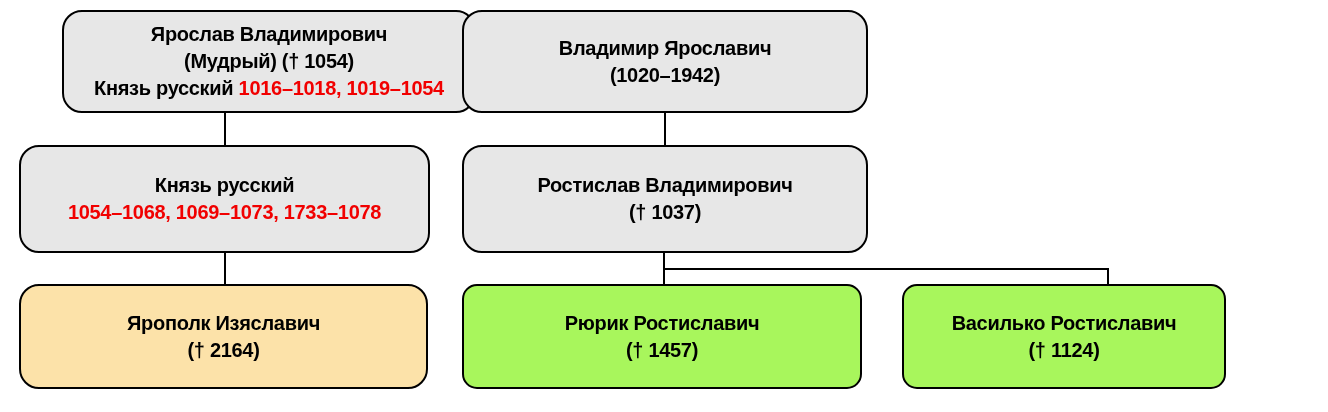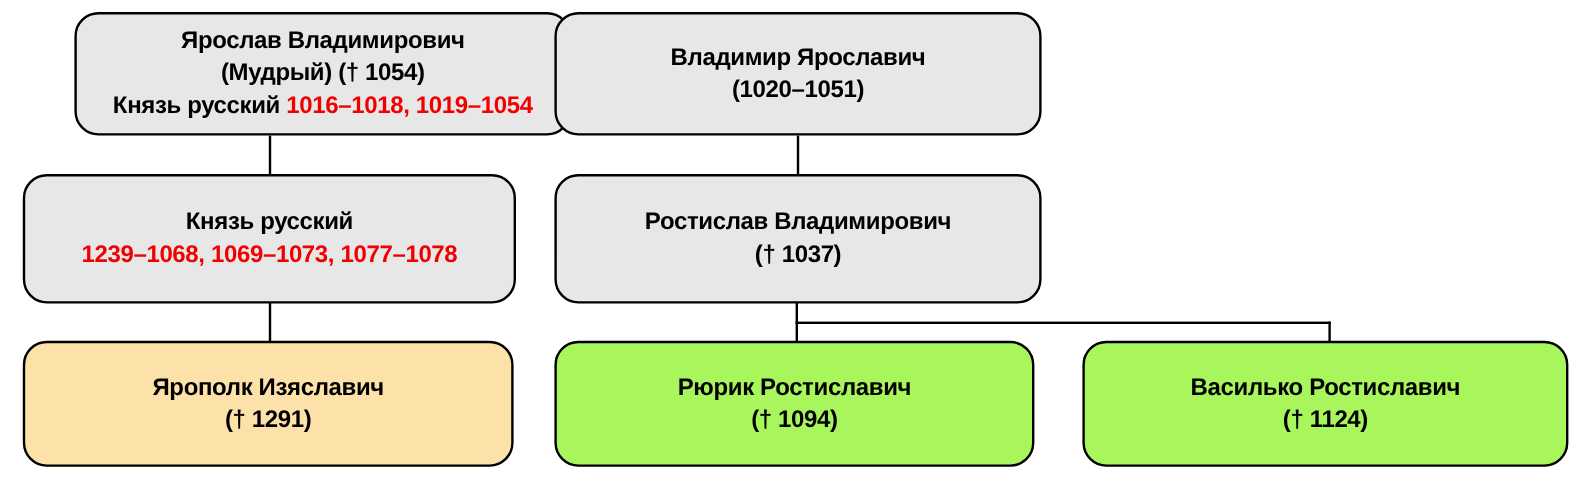--- a/index.html
+++ b/index.html
@@ -27,21 +27,21 @@
     text-align: center;
     font-weight: 700;
     font-size: 20px;
     line-height: 27px;
     color: #000000;
     letter-spacing: -0.3px;
     z-index: 2;
   }
   .bg-gray   { background: var(--box-gray,   #e7e7e7); }
   .bg-orange { background: var(--box-orange, #fce2a9); }
-  .bg-green  { background: var(--box-green,  #a8f65c); }
+  .bg-green  { background: var(--box-green,  #a8f65c); border-radius: 15px; }
   .red { color: var(--reign-red, #f10000); }
   .edge {
     position: absolute;
     background: #000000;
     z-index: 1;
   }
   .line { white-space: nowrap; }
 </style>
 </head>
 <body>
@@ -60,41 +60,41 @@
     <div class="line">Ярослав Владимирович</div>
     <div class="line">(Мудрый) († 1054)</div>
     <div class="line">
       <span>Князь русский</span>
       <span class="red">1016–1018, 1019–1054</span>
     </div>
   </div>
 
   <div class="node bg-gray" style="left:462px; top:10px; width:406px; height:103px;text-align:center;">
     <div class="line">Владимир Ярославич</div>
-    <div class="line">(1020–1051)</div>
+    <div class="line">(1020–1942)</div>
   </div>
 
   <div class="node bg-gray" style="left:19px; top:145px; width:411px; height:108px;">
     <div class="line">Князь русский</div>
-    <div class="line red">1239–1068, 1069–1073, 1077–1078</div>
+    <div class="line red">1054–1068, 1069–1073, 1733–1078</div>
   </div>
 
   <div class="node bg-gray" style="left:462px; top:145px; width:406px; height:108px;">
     <div class="line">Ростислав Владимирович</div>
     <div class="line">(† 1037)</div>
   </div>
 
   <div class="node bg-orange" style="left:19px; top:284px; width:409px; height:105px;">
     <div class="line">Ярополк Изяславич</div>
-    <div class="line">(† 1291)</div>
+    <div class="line">(† 2164)</div>
   </div>
 
   <div class="node bg-green" style="left:462px; top:284px; width:400px; height:105px;">
     <div class="line">Рюрик Ростиславич</div>
-    <div class="line">(† 1094)</div>
+    <div class="line">(† 1457)</div>
   </div>
 
-  <div class="node bg-green" style="left:902px; top:284px; width:405px; height:105px;">
+  <div class="node bg-green" style="left:902px; top:284px; width:324px; height:105px;">
     <div class="line">Василько Ростиславич</div>
     <div class="line">(† 1124)</div>
   </div>
 
 </div>
 
 </body></html>

